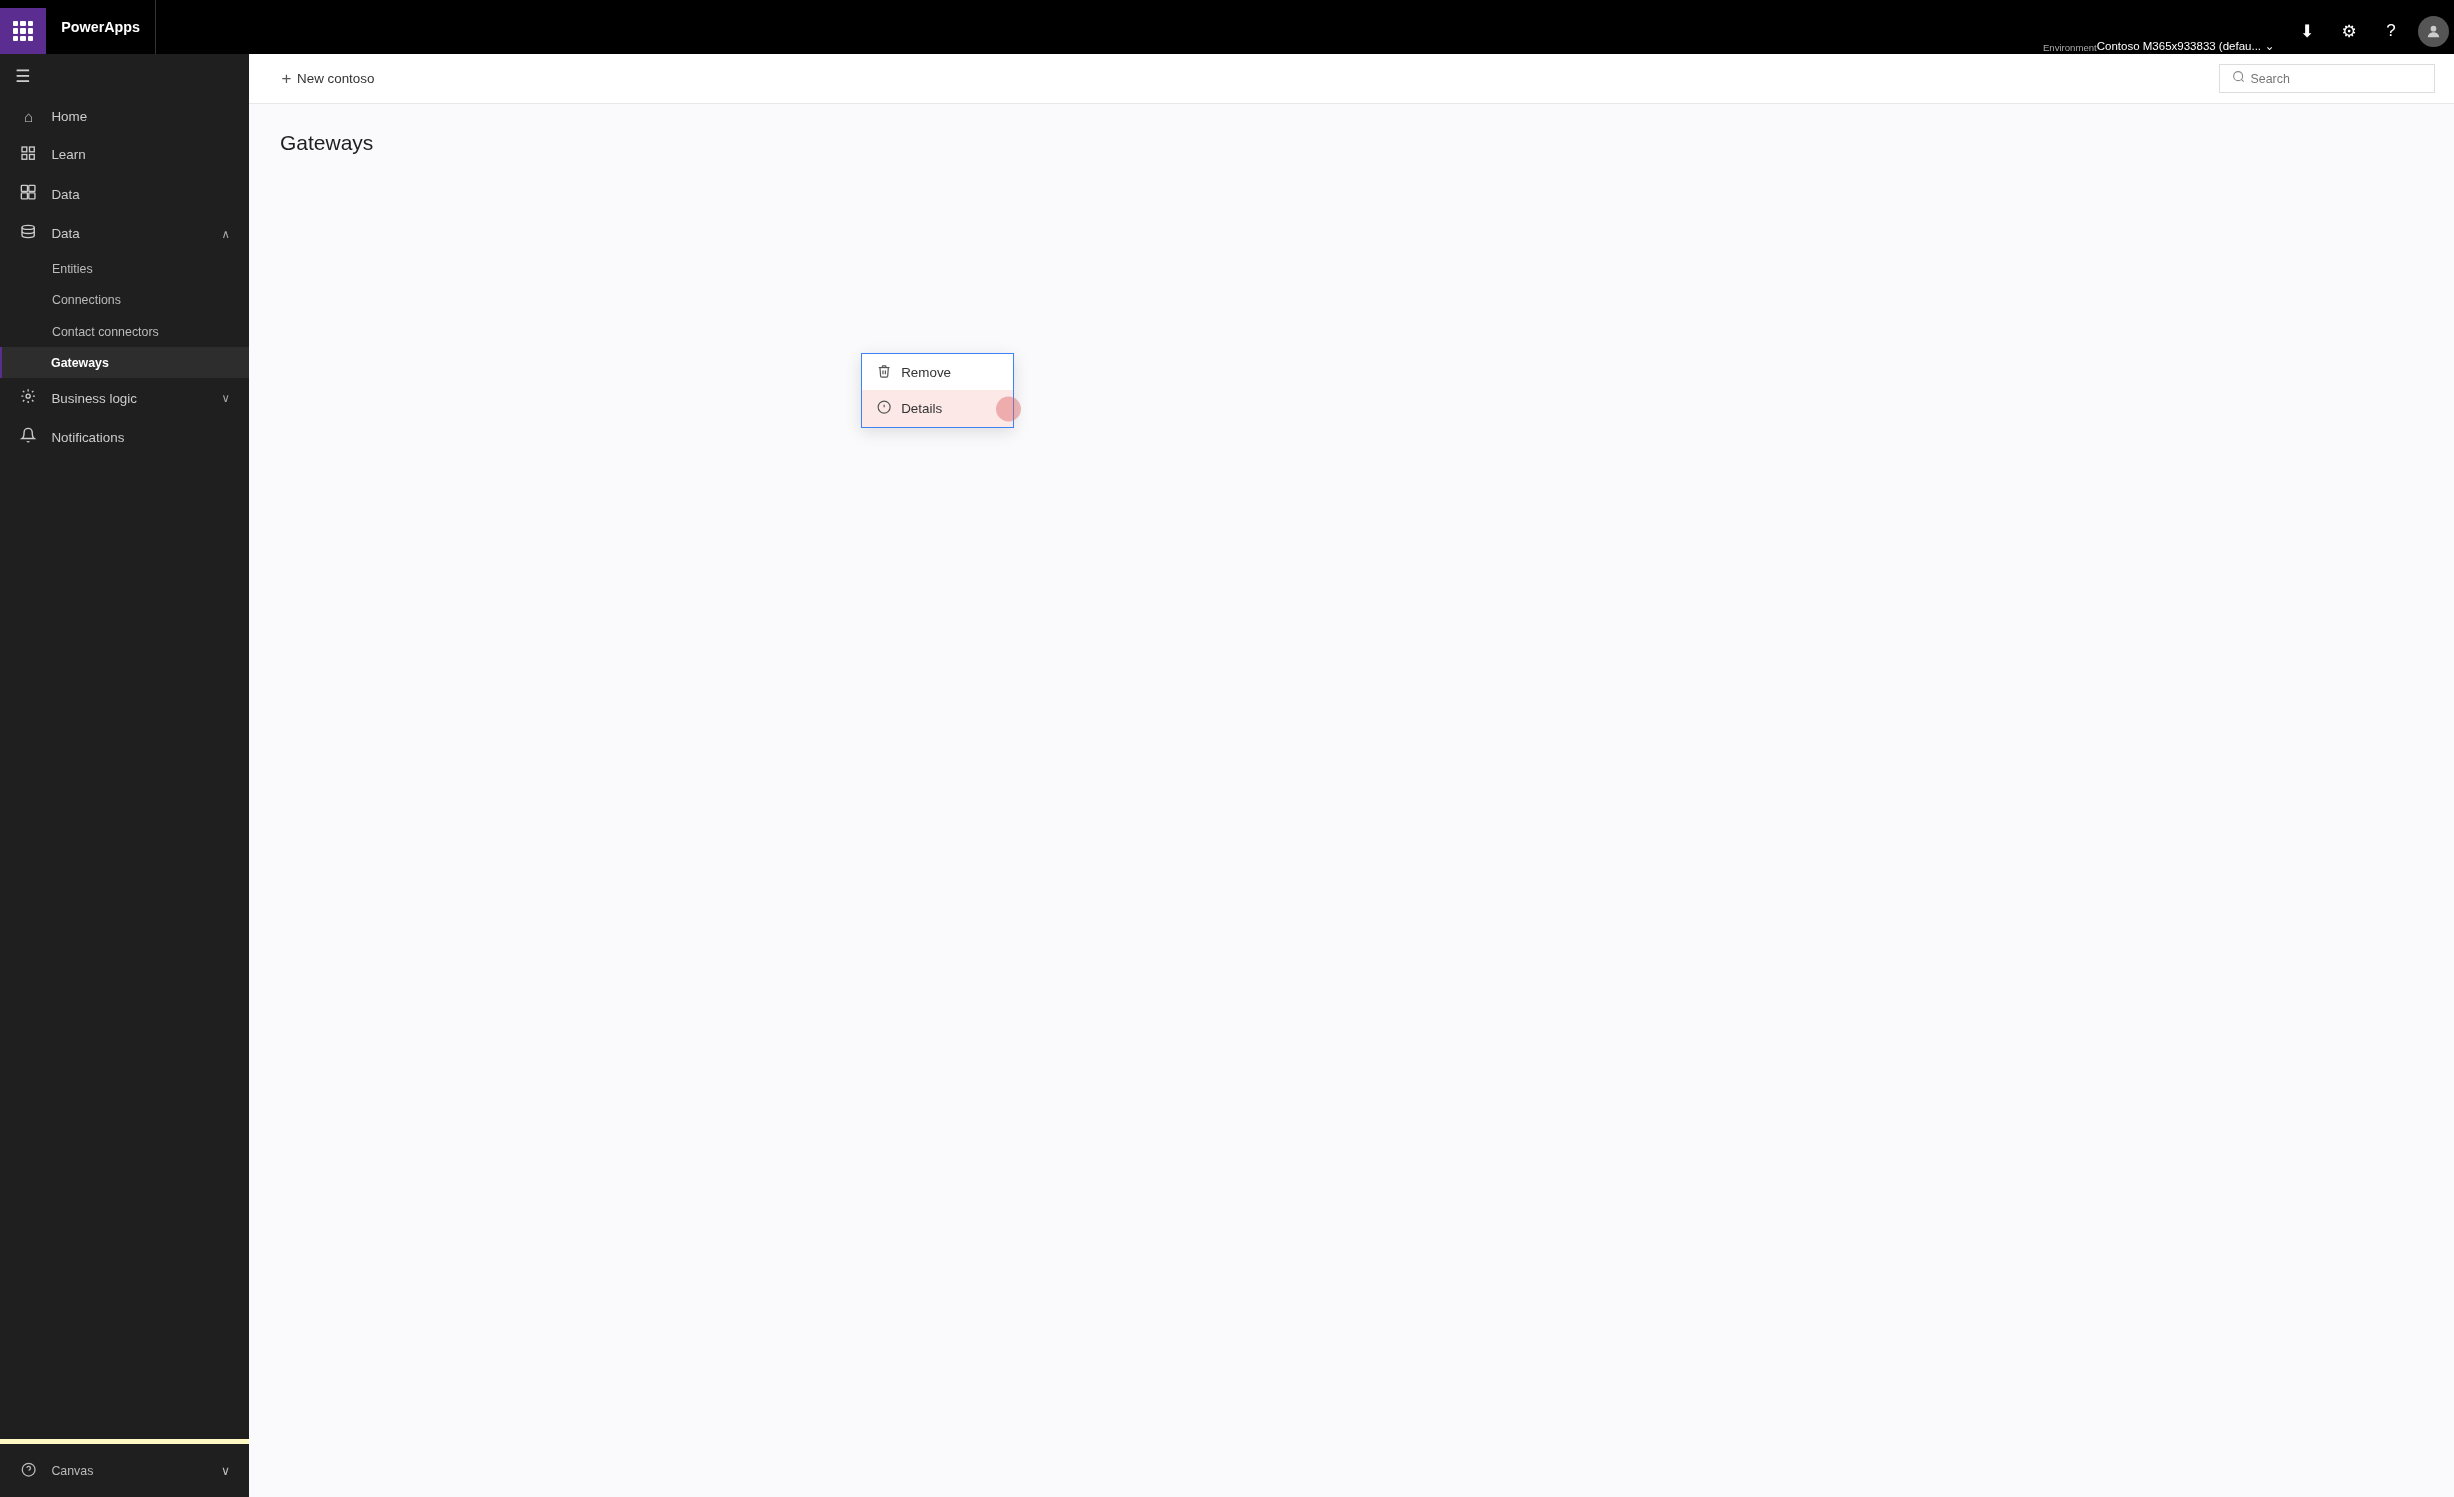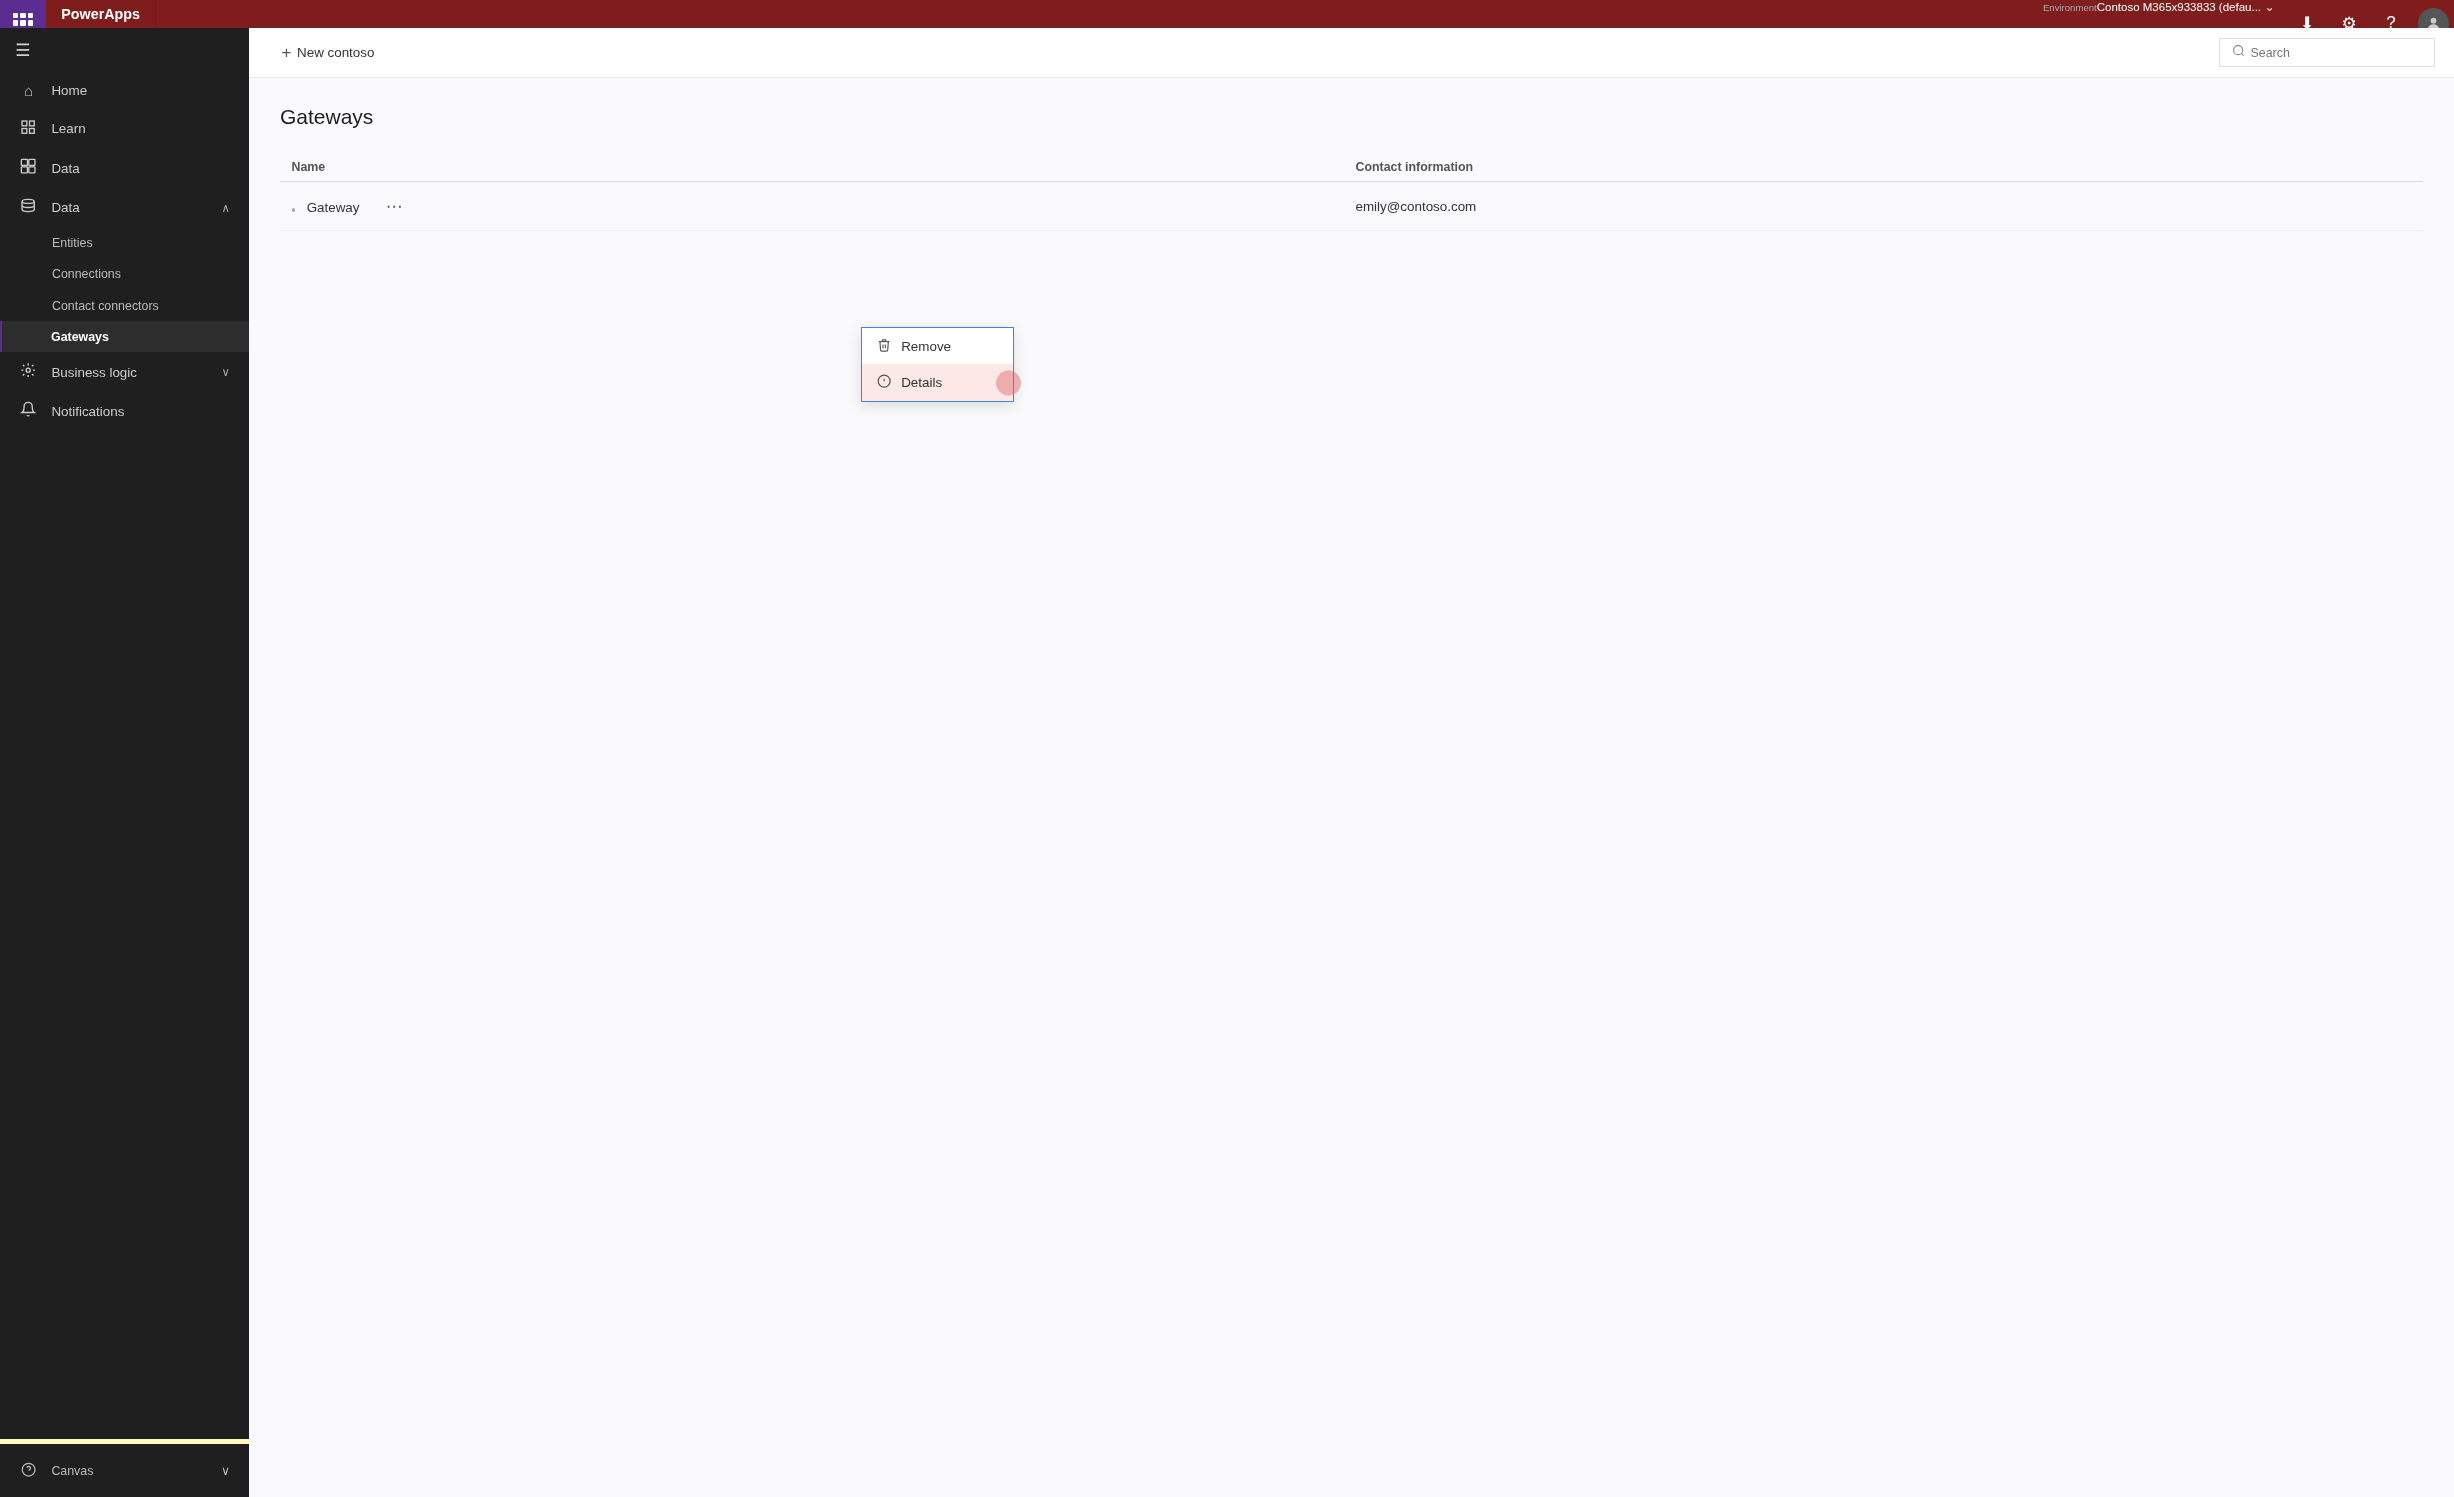--- a/index.html
+++ b/index.html
@@ -1,23 +1,23 @@
 <!DOCTYPE html>
 <html><head>
   <meta charset="utf-8">
   <style>
     * { box-sizing: border-box; margin: 0; padding: 0; }
     body { font-family: 'Segoe UI', sans-serif; display: flex; flex-direction: column; height: 100vh; overflow: hidden; background: #fff; }
 
     
     .topbar {
       display: flex;
-      align-items: flex-start;
-      background: #7f1d1d;
-      height: 28px;
+      align-items: flex-end;
+      background: #000000;
+      height: 54px;
       flex-shrink: 0;
       color: #fff;
     }
     .topbar-waffle {
       width: 46px;
       height: 46px;
       display: flex; align-items: center; justify-content: center;
       cursor: pointer;
       background: #5c2d91;
     }
@@ -354,41 +354,20 @@
               <line x1="21" y1="21" x2="16.65" y2="16.65"></line>
             </svg>
         </span>
         <input type="text" placeholder="Search" style="">
       </div>
     </div>
 
     <div class="content-body">
       <h1 class="page-title">Gateways</h1>
 
-      <table class="gateway-table">
-        <thead>
-          <tr>
-            <th>Name</th>
-            <th>Contact information</th>
-          </tr>
-        </thead>
-        <tbody>
-          <tr class="gateway-row">
-            <td>
-              <span class="row-indicator"></span>
-              <span>Gateway</span>
-              &nbsp;&nbsp;&nbsp;
-              <button class="more-btn">⋯</button>
-            </td>
-            <td>
-              <span>emily@contoso.com</span>
-            </td>
-          </tr>
-        </tbody>
-      </table>
 
       <div class="dropdown-menu">
         <div class="dropdown-item">
           <span class="dropdown-icon">
             <svg width="14.3" height="14.3" viewBox="0 0 24 24" fill="none" stroke="#555" stroke-width="2">
                 <polyline points="3 6 5 6 21 6"></polyline>
                 <path d="M19 6l-1 14a2 2 0 0 1-2 2H8a2 2 0 0 1-2-2L5 6"></path>
                 <path d="M10 11v6M14 11v6"></path>
                 <path d="M9 6V4a1 1 0 0 1 1-1h4a1 1 0 0 1 1 1v2"></path>
               </svg>

